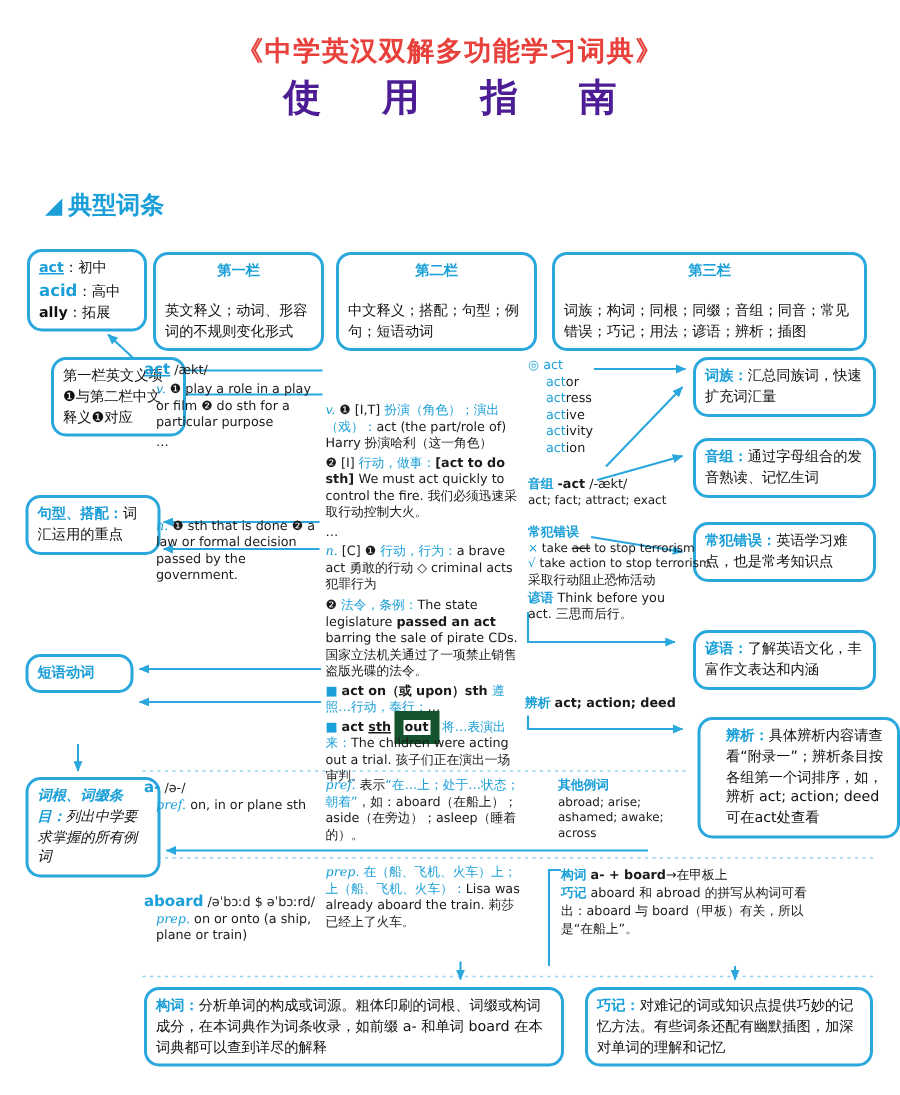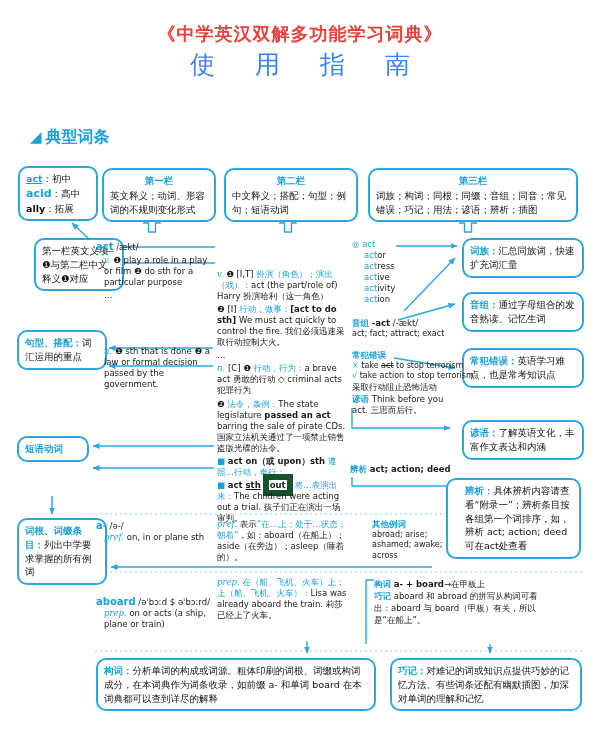--- a/index.html
+++ b/index.html
@@ -3,27 +3,27 @@
 <meta charset="utf-8">
 <style>
   html,body{margin:0;padding:0;background:#fff;}
   .page{position:relative;width:600px;height:730px;background:#ffffff;overflow:hidden;
         font-family:"DejaVu Sans",sans-serif;color:#1a1a1a;}
   .overlay{position:absolute;left:0;top:0;width:600px;height:730px;pointer-events:none;}
 
   .book-title{position:absolute;top:22px;left:0;width:100%;text-align:center;
               color:#e8413c;font-size:18px;font-weight:bold;letter-spacing:1px;}
   .guide-title{position:absolute;top:48px;left:0;width:100%;text-align:center;
-               color:#3b82f6;font-size:25px;font-weight:normal;letter-spacing:16px;text-indent:16px;}
+               color:#4c1d95;font-size:25px;font-weight:bold;letter-spacing:16px;text-indent:16px;}
   .section-header{position:absolute;top:127px;left:30px;color:#1b9fd8;font-size:16px;font-weight:bold;}
   .tri{color:#1b9fd8;font-size:15px;margin-right:4px;}
 
   .callout{position:absolute;border:2px solid #2aa7dd;border-radius:10px;background:#fff;
            padding:4px 6px;font-size:9.5px;line-height:1.45;color:#111;}
-  .tb-title{text-align:center;color:#1b9fd8;font-weight:bold;margin-bottom:1px;}
+  .tb-title{text-align:center;color:#1b9fd8;font-weight:bold;margin-bottom:13px;}
 
   .entry{position:absolute;font-size:8.5px;line-height:1.3;color:#1a1a1a;}
   .entry p{margin:0 0 2px 0;}
   .blue{color:#1b9fd8;}
   .bluebold{color:#1b9fd8;font-weight:bold;}
   .head{color:#1b9fd8;font-weight:bold;font-size:10px;}
   .u{text-decoration:underline;}
   .bold{font-weight:bold;}
   .pos{color:#1b9fd8;font-style:italic;font-family:"DejaVu Serif",serif;}
   .strike{text-decoration:line-through;}
@@ -101,37 +101,37 @@
 
   <div class="callout" style="left:34px;top:238px;width:74px;">
     <span>第一栏英文义项❶与第二栏中文释义❶对应</span>
   </div>
   <div class="callout" style="left:17px;top:330px;width:74px;">
     <span class="bluebold">句型、搭配：</span><span>词汇运用的重点</span>
   </div>
   <div class="callout" style="left:17px;top:436px;width:56px;">
     <span class="bluebold">短语动词</span>
   </div>
-  <div class="callout" style="left:17px;top:518px;width:74px;">
+  <div class="callout" style="left:17px;top:518px;width:74px;font-style:italic;">
     <span class="bluebold">词根、词缀条目：</span><span>列出中学要求掌握的所有例词</span>
   </div>
 
   <div class="callout" style="left:462px;top:238px;width:106px;">
     <span class="bluebold">词族：</span><span>汇总同族词，快速扩充词汇量</span>
   </div>
   <div class="callout" style="left:462px;top:292px;width:106px;">
     <span class="bluebold">音组：</span><span>通过字母组合的发音熟读、记忆生词</span>
   </div>
   <div class="callout" style="left:462px;top:348px;width:106px;">
     <span class="bluebold">常犯错误：</span><span>英语学习难点，也是常考知识点</span>
   </div>
   <div class="callout" style="left:462px;top:420px;width:106px;">
     <span class="bluebold">谚语：</span><span>了解英语文化，丰富作文表达和内涵</span>
   </div>
-  <div class="callout" style="left:446px;top:478px;width:108px;padding-left:17px;">
+  <div class="callout" style="left:465px;top:478px;width:108px;padding-left:17px;">
     <span class="bluebold">辨析：</span><span>具体辨析内容请查看“附录一”；辨析条目按各组第一个词排序，如，辨析 act; action; deed 可在act处查看</span>
   </div>
 
   <div class="entry" style="left:96px;top:240px;width:116px;">
     <div>
       <span class="head u">act</span>
       <span>/ækt/</span>
     </div>
     <p style="padding-left:8px;margin-top:2px;">
       <span class="pos">v.</span>
@@ -229,21 +229,21 @@
     <div class="small">abroad; arise; ashamed; awake; across</div>
   </div>
 
   <div class="entry" style="left:96px;top:577px;width:116px;margin-top:18px;">
     <div>
       <span class="head">aboard</span>
       <span>/əˈbɔːd $ əˈbɔːrd/</span>
     </div>
     <p style="padding-left:8px;">
       <span class="pos">prep.</span>
-      <span>on or acts (a ship, plane or train)</span>
+      <span>on or onto (a ship, plane or train)</span>
     </p>
   </div>
   <div class="entry" style="left:217px;top:577px;width:132px;">
     <span class="pos">prep.</span><span class="blue"> 在（船、飞机、火车）上；上（船、飞机、火车）：</span><span>Lisa was already aboard the train. 莉莎已经上了火车。</span>
   </div>
   <div class="entry" style="left:374px;top:579px;width:180px;line-height:1.4;">
     <div>
       <span class="bluebold">构词</span>
       <span class="bold">a- + board</span><span>→在甲板上</span>
     </div>

